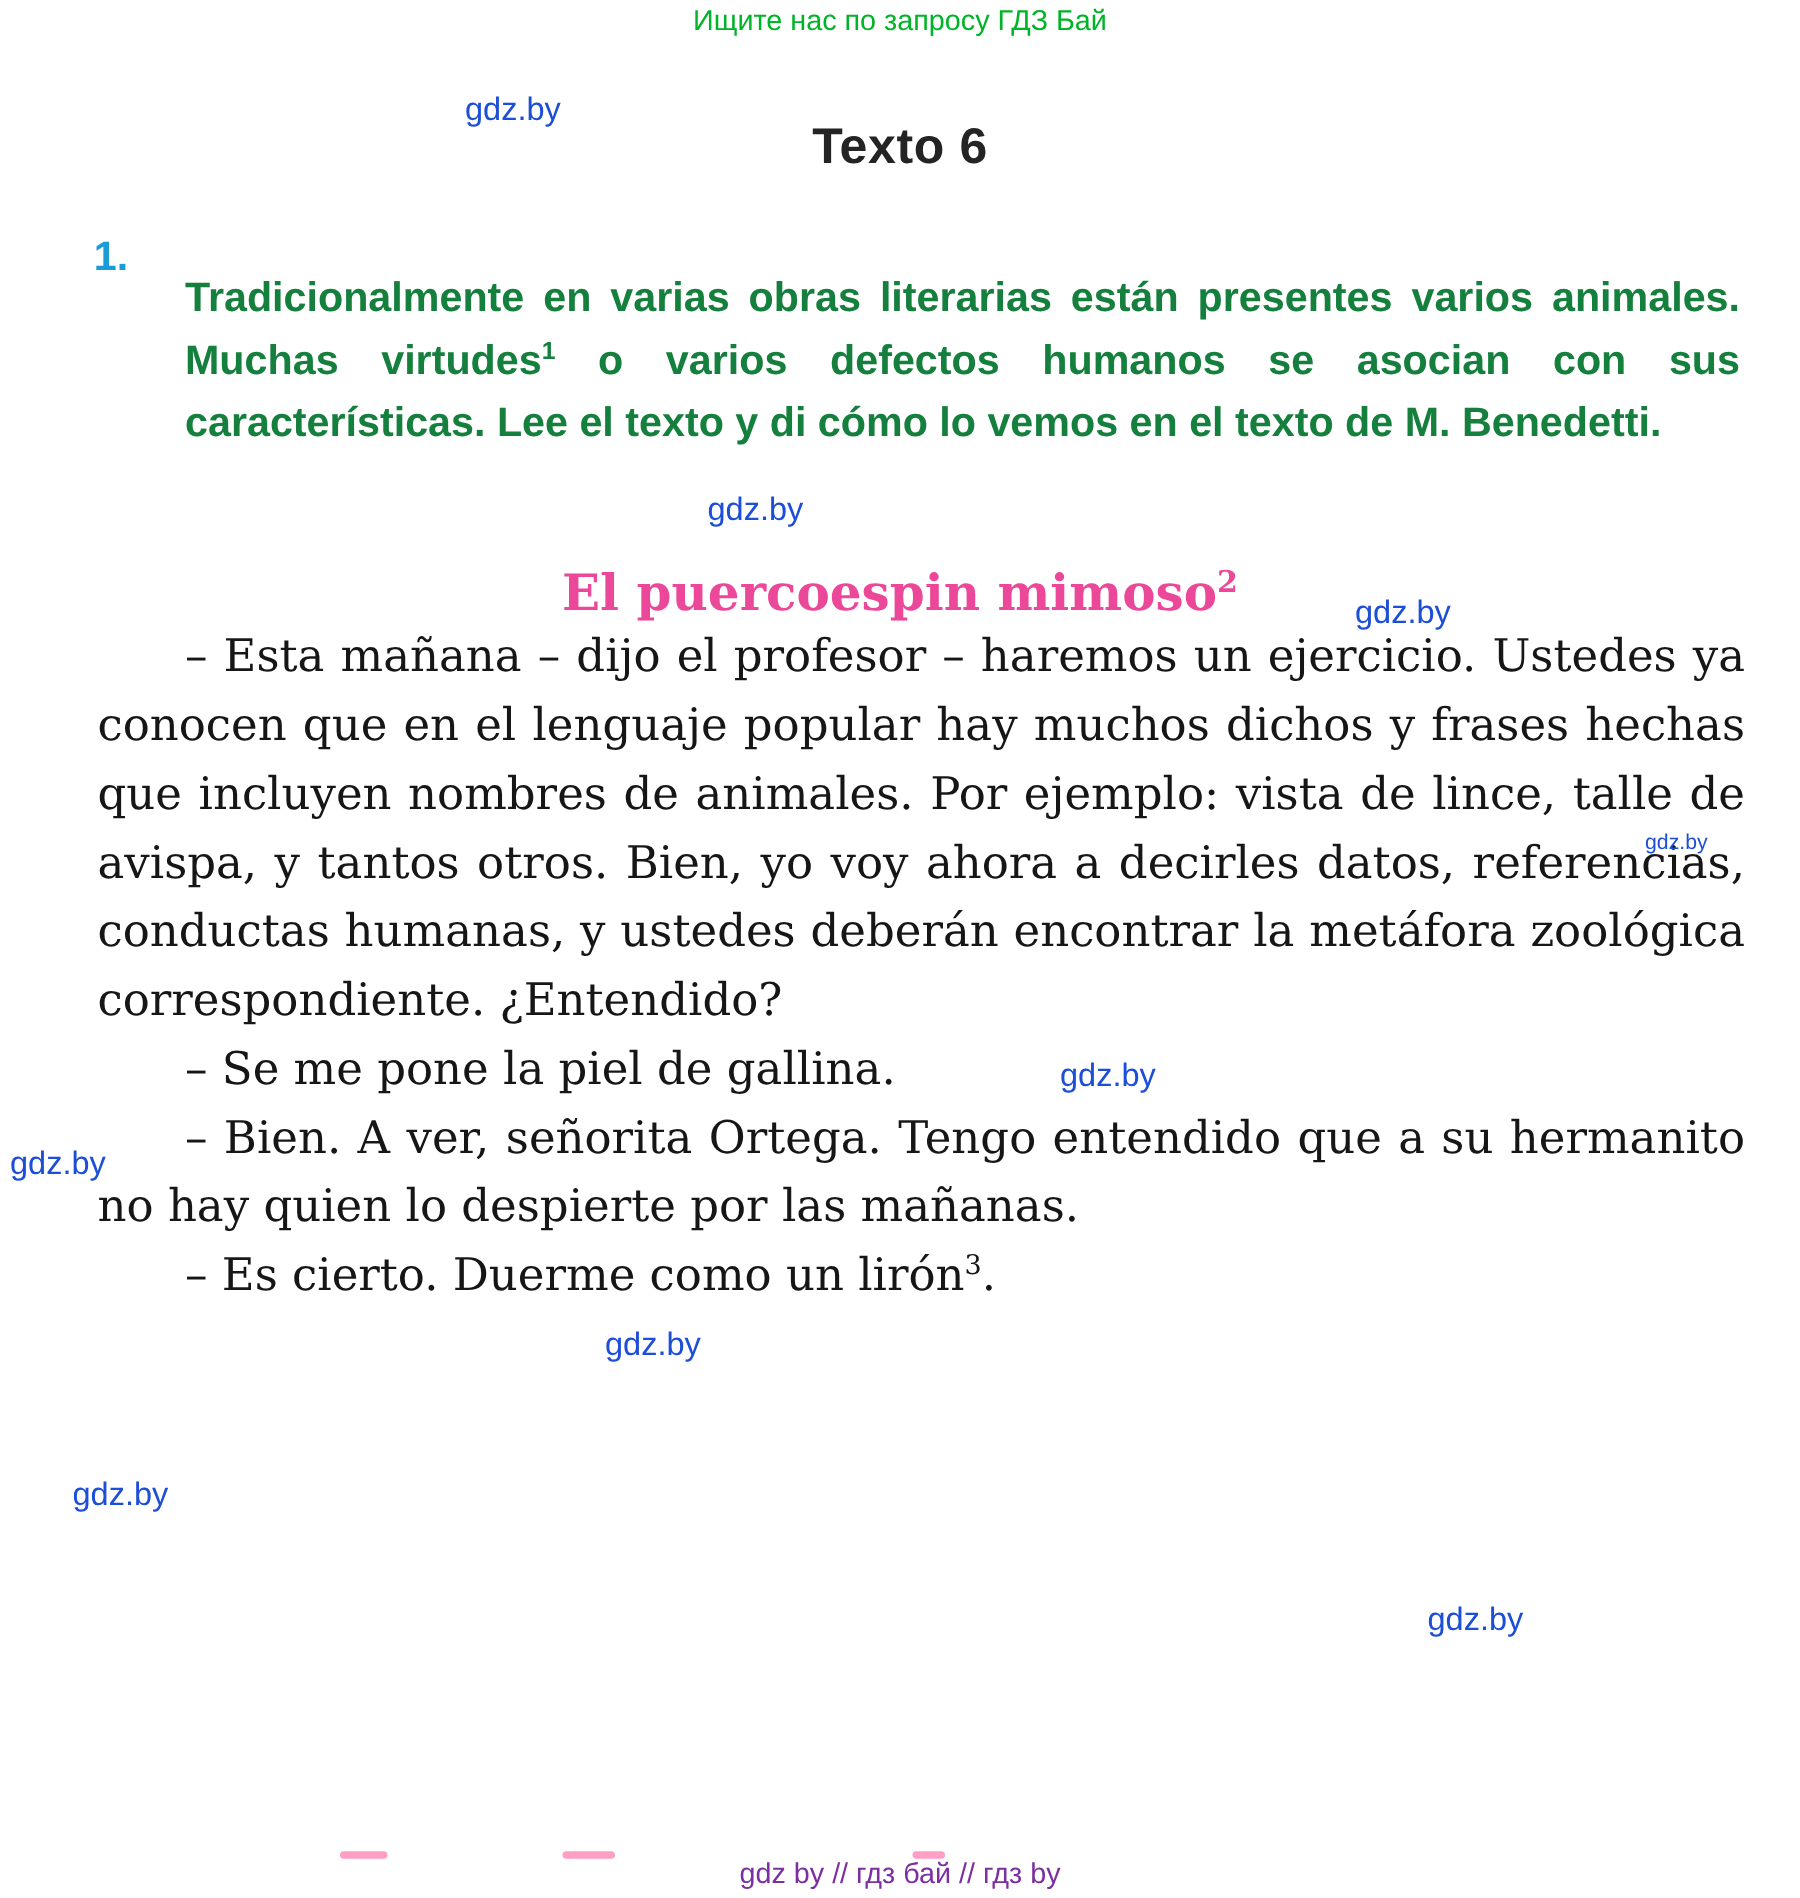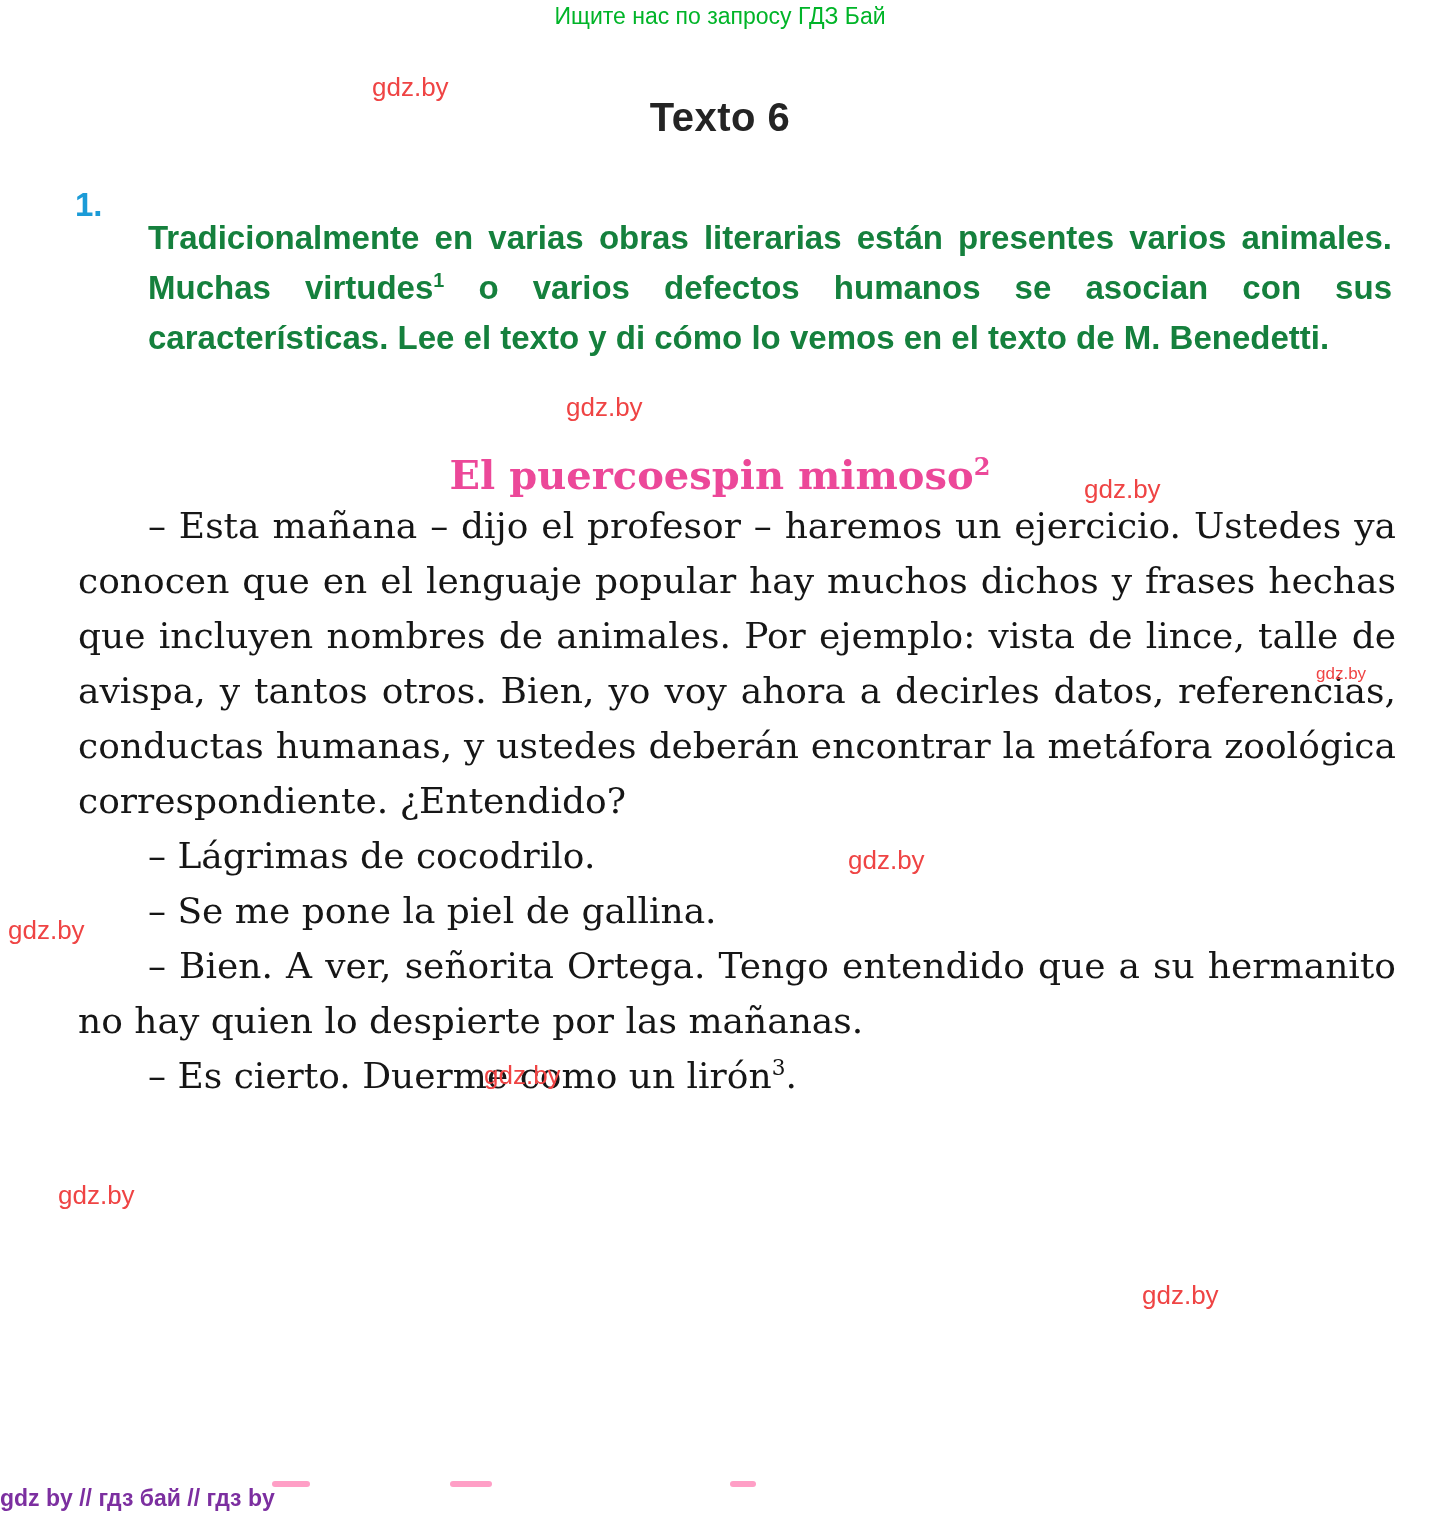--- a/index.html
+++ b/index.html
@@ -16,21 +16,21 @@
     color: #1a1a1a;
   }
   .banner {
     position: absolute; top: 3px; left: 0; width: 100%;
     text-align: center;
     font-size: 23px;
     color: var(--banner-green, #00b428);
   }
   .wm {
     position: absolute;
-    color: #ef4444;
+    color: #1d4ed8;
     font-family: "Liberation Sans", sans-serif;
     white-space: nowrap;
   }
   .title {
     position: absolute; top: 68px; left: 0; width: 100%;
     text-align: center;
     font-size: 40px; font-weight: bold;
     color: #242424;
     letter-spacing: 0.5px;
   }
@@ -64,24 +64,23 @@
     font-family: "DejaVu Serif", serif;
     font-size: 36px;
     line-height: 55px;
     color: #161616;
     text-align: justify;
   }
   .text-body p { margin: 0; text-indent: 70px; }
   sup { font-size: 0.6em; line-height: 0; }
   .footer {
     position: absolute; bottom: 6px; left: 0; width: 100%;
-    text-align: left;
+    text-align: center;
     font-size: 23px;
     color: var(--footer-purple, #7c2fa0);
-    font-weight: bold;
   }
   .pink-mark {
     position: absolute;
     height: 6px;
     background: var(--pink-mark, #ff9fc6);
     border-radius: 3px;
   }
 </style>
 </head>
 <body>
@@ -94,21 +93,20 @@
 
   <div class="exercise">
     <span class="ex-num">1.</span>
     <p class="instruction">Tradicionalmente en varias obras literarias están presentes varios animales. Muchas virtudes<sup>1</sup> o varios defectos humanos se asocian con sus características. Lee el texto y di cómo lo vemos en el texto de M. Benedetti.</p>
   </div>
 
   <h2 class="reading-title">El puercoespin mimoso<sup>2</sup></h2>
 
   <div class="text-body">
       <p>– Esta mañana – dijo el profesor – haremos un ejercicio. Ustedes ya conocen que en el lenguaje popular hay muchos dichos y frases hechas que incluyen nombres de animales. Por ejemplo: vista de lince, talle de avispa, y tantos otros. Bien, yo voy ahora a decirles datos, referencias, conductas humanas, y ustedes deberán encontrar la metáfora zoológica correspondiente. ¿Entendido?</p>
-      <p>– Lágrimas de cocodrilo.</p>
       <p>– Se me pone la piel de gallina.</p>
       <p>– Bien. A ver, señorita Ortega. Tengo entendido que a su hermanito no hay quien lo despierte por las mañanas.</p>
       <p>– Es cierto. Duerme como un lirón<sup>3</sup>.</p>
     </div>
 
   <div class="footer">gdz by  //  гдз бай  //  гдз by</div>
 
 <span class="wm" style="left: 372px; top: 72px; font-size: 26px;">gdz.by</span>
     <span class="wm" style="left: 566px; top: 392px; font-size: 26px;">gdz.by</span>
     <span class="wm" style="left: 1084px; top: 474px; font-size: 26px;">gdz.by</span>

